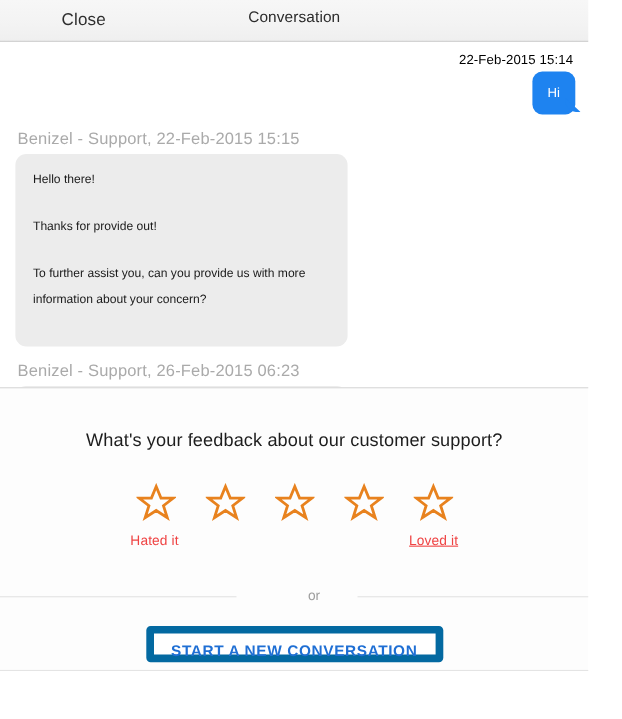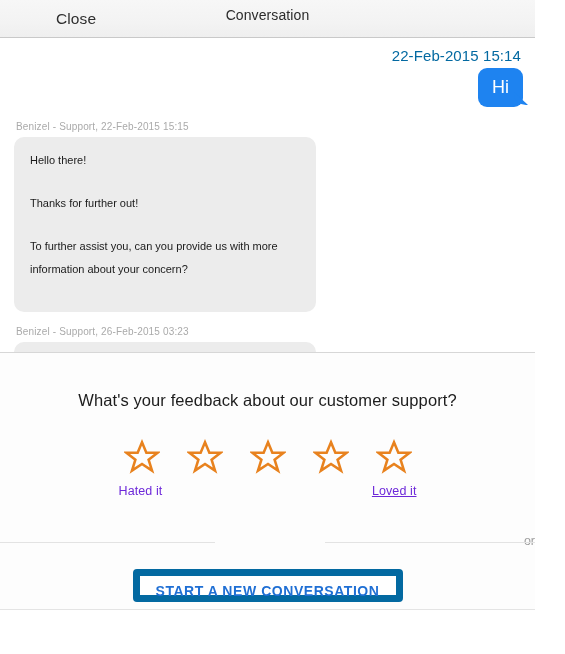--- a/index.html
+++ b/index.html
@@ -63,55 +63,55 @@
     background: #ffffff;
     overflow: hidden;
   }
 
   .msg-row { position: relative; }
 
   
   .out-time {
     text-align: right;
     padding: 8px 14px 4px 0;
-    font-size: 15px;
-    color: #0369a1;
+    font-size: 12px;
+    color: #000000;
     letter-spacing: .1px;
   }
   .out-bubble-wrap {
     display: flex;
     justify-content: flex-end;
     padding-right: 12px;
   }
   .bubble-out {
     position: relative;
     background: #1e83f0;
     color: #ffffff;
-    font-size: 18px;
+    font-size: 12px;
     line-height: 20px;
     padding: 9px 14px 10px 14px;
     border-radius: 9px;
     max-width: 300px;
   }
   .bubble-out::after {
     content: "";
     position: absolute;
     right: -5px;
     bottom: 2px;
     width: 14px;
     height: 13px;
     background: #1e83f0;
     border-bottom-left-radius: 12px 10px;
     clip-path: polygon(0 0, 100% 100%, 0 100%);
   }
 
   
   .in-meta {
     padding: 14px 0 5px 16px;
-    font-size: 10px;
+    font-size: 15px;
     color: #aaaaaa;
     letter-spacing: .15px;
   }
   .in-bubble-wrap {
     padding-left: 14px;
   }
   .bubble-in {
     position: relative;
     display: inline-block;
     background: #ececec;
@@ -169,21 +169,21 @@
 
   .star-labels {
     position: relative;
     width: 310px;
     margin: 9px auto 0 auto;
     height: 16px;
   }
   .star-label {
     position: absolute;
     font-size: 12.5px;
-    color: #6d28d9;
+    color: #ef4444;
     letter-spacing: .1px;
     top: 0;
   }
   .star-label.left  { left: 6px; }
   .star-label.right { right: 6px; text-decoration: underline; }
 
   
   .or-divider {
     position: relative;
     margin: 34px 0 0 0;
@@ -194,21 +194,21 @@
     top: 8px;
     height: 1px;
     background: #e3e3e3;
   }
   .or-divider .rule.l { left: 0;  width: 215px; }
   .or-divider .rule.r { right: 0; width: 210px; }
   .or-divider .or-text {
     position: absolute;
     left: 0; right: 0;
     top: 0;
-    text-align: right;
+    text-align: center;
     font-size: 12.5px;
     color: #9e9e9e;
     padding-left: 36px;
   }
 
   .btn-wrap {
     display: flex;
     justify-content: center;
     margin-top: 19px;
   }
@@ -247,28 +247,28 @@
       <div class="out-bubble-wrap">
         <div class="bubble-out">Hi</div>
       </div>
     </div>
 
     <div class="msg-row">
       <div class="in-meta">Benizel - Support, 22-Feb-2015 15:15</div>
       <div class="in-bubble-wrap">
         <div class="bubble-in">
           <p>Hello there!</p>
-          <p>Thanks for further out!</p>
+          <p>Thanks for provide out!</p>
           <p>To further assist you, can you provide us with more information about your concern?</p>
         </div>
       </div>
     </div>
 
     <div class="msg-row">
-      <div class="in-meta">Benizel - Support, 26-Feb-2015 03:23</div>
+      <div class="in-meta">Benizel - Support, 26-Feb-2015 06:23</div>
       <div class="in-bubble-wrap">
         <div class="bubble-in truncated"></div>
       </div>
     </div>
 
   </div>
 
   <div class="feedback-panel">
 
     <div class="feedback-question">What's your feedback about our customer support?</div>

